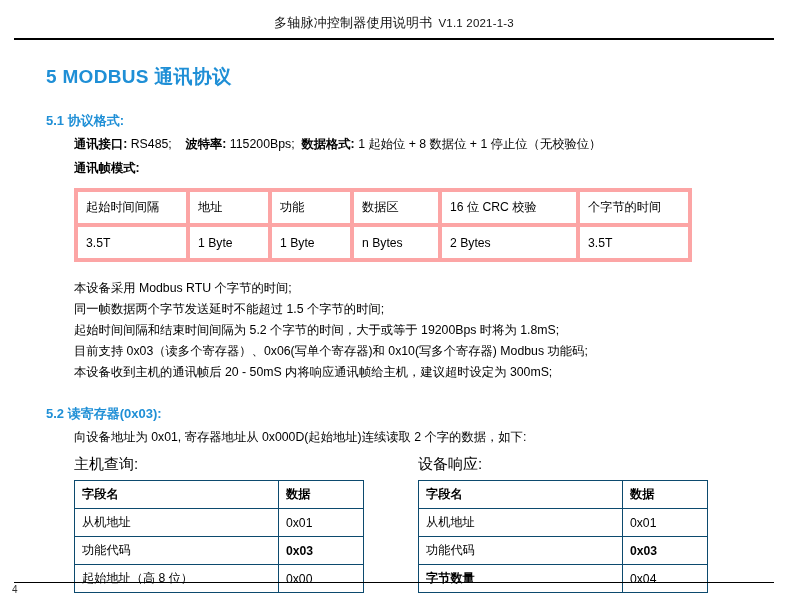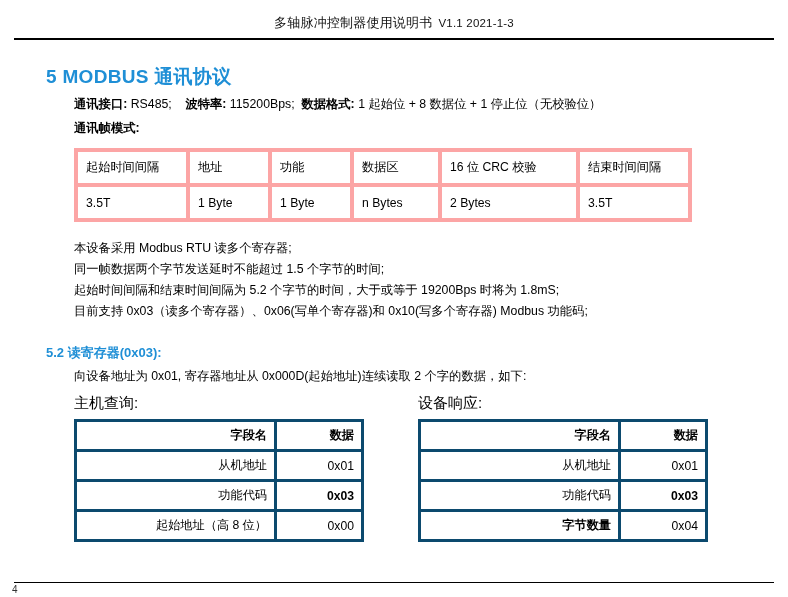--- a/index.html
+++ b/index.html
@@ -105,24 +105,24 @@
     font-size: 15px;
     font-weight: normal;
     margin-bottom: 6px;
   }
   table.kv {
     border-collapse: collapse;
     width: 290px;
     font-size: 12.2px;
   }
   table.kv td, table.kv th {
-    border: 3px solid #0c4a6e;
+    border: 1px solid #0c4a6e;
     padding: 4px 7px;
     height: 19px;
-    text-align: right;
+    text-align: left;
     font-weight: normal;
     margin-left: 19px;
   }
   table.kv th {
     font-weight: bold;
   }
   table.kv td.val, table.kv th.val {
     width: 70px;
   }
   table.kv td.b, table.kv th.b {
@@ -151,58 +151,60 @@
 
   <div class="doc-header">
     <span>多轴脉冲控制器使用说明书</span><span class="ver">V1.1 2021-1-3</span>
   </div>
   <div class="header-rule"></div>
 
   <div class="content">
 
     <h1 class="section">5 MODBUS 通讯协议</h1>
 
+    <h2 class="subsection">5.1 协议格式:</h2>
 
     <div class="para">
       <span class="bold">通讯接口:</span>
       <span>RS485;</span>&nbsp;&nbsp;&nbsp;
       <span class="bold">波特率:</span>
       <span>115200Bps;</span>&nbsp;
       <span class="bold">数据格式:</span>
       <span>1 起始位 + 8 数据位 + 1 停止位（无校验位）</span>
     </div>
 
     <div class="para tight bold">通讯帧模式:</div>
 
     <table class="frame">
       <tbody>
           <tr>
         <td class="c0">起始时间间隔</td>
         <td class="c1">地址</td>
         <td class="c2">功能</td>
         <td class="c3">数据区</td>
         <td class="c4">16 位 CRC 校验</td>
-        <td class="c5">结束时间间隔</td>
+        <td class="c5">个字节的时间</td>
       </tr>
       <tr>
         <td class="c0">3.5T</td>
         <td class="c1">1 Byte</td>
         <td class="c2">1 Byte</td>
         <td class="c3">n Bytes</td>
         <td class="c4">2 Bytes</td>
         <td class="c5">3.5T</td>
       </tr>
     </tbody>
       </table>
 
     <div class="body-block">
-      <div>本设备采用 Modbus RTU 读多个寄存器;</div>
+      <div>本设备采用 Modbus RTU 个字节的时间;</div>
       <div>同一帧数据两个字节发送延时不能超过 1.5 个字节的时间;</div>
       <div>起始时间间隔和结束时间间隔为 5.2 个字节的时间，大于或等于 19200Bps 时将为 1.8mS;</div>
       <div>目前支持 0x03（读多个寄存器）、0x06(写单个寄存器)和 0x10(写多个寄存器) Modbus 功能码;</div>
+      <div>本设备收到主机的通讯帧后 20 - 50mS 内将响应通讯帧给主机，建议超时设定为 300mS;</div>
     </div>
 
     <h2 class="subsection">5.2 读寄存器(0x03):</h2>
 
     <div class="para">向设备地址为 0x01, 寄存器地址从 0x000D(起始地址)连续读取 2 个字的数据，如下:</div>
 
     <div class="tables-row">
 
       <div class="tbl-wrap">
         <div class="tbl-title">主机查询:</div>

